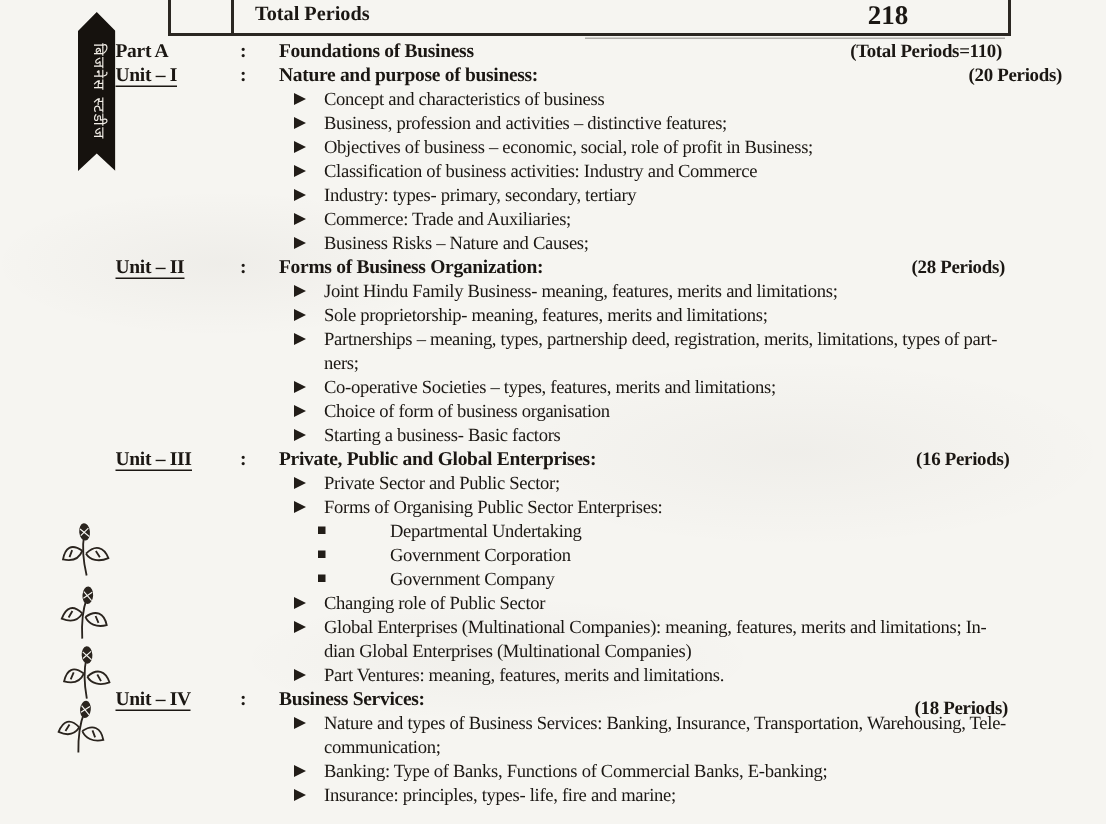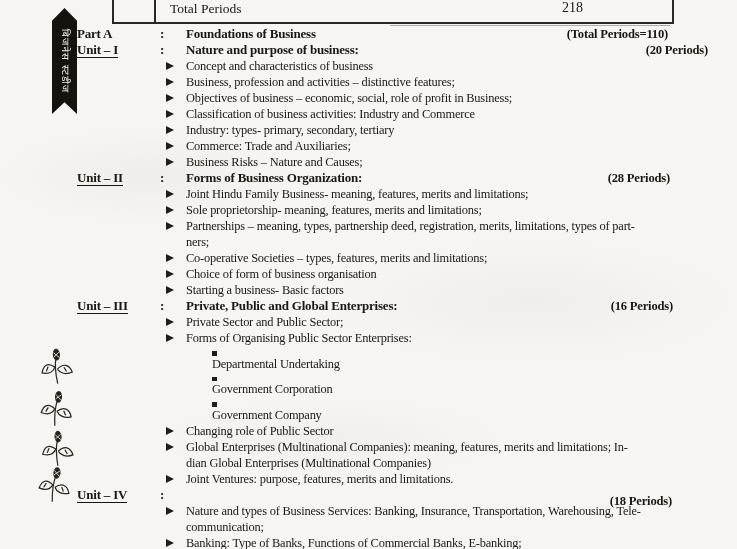--- a/index.html
+++ b/index.html
@@ -12,22 +12,22 @@
       radial-gradient(ellipse 250px 60px at 45% 80%, rgba(60,50,40,0.03), transparent 70%),
       #f6f5f1;
   }
   .page{position:absolute;inset:0;}
 
   
   .hrow{position:absolute;top:0;left:112px;width:558px;height:22px;
         border-left:2px solid #2b2722;border-right:2px solid #2b2722;
         border-bottom:2px solid #2b2722;}
   .hrow .vdiv{position:absolute;left:40px;top:0;bottom:0;border-left:2px solid #2b2722;}
-  .hrow .hlabel{position:absolute;left:56px;top:1px;font-weight:normal;font-size:13.5px;}
-  .hrow .hvalue{position:absolute;left:448px;top:0;width:60px;text-align:left;font-weight:normal;font-size:14px;}
+  .hrow .hlabel{position:absolute;left:56px;top:1px;font-weight:bold;font-size:13.5px;}
+  .hrow .hvalue{position:absolute;left:448px;top:0;width:60px;text-align:center;font-weight:bold;font-size:18px;}
   .hsmudge{position:absolute;top:25px;left:390px;width:280px;border-top:1px solid rgba(43,39,34,0.35);}
 
   
   .ribbon{position:absolute;left:52px;top:8px;width:25px;height:106px;background:#16120e;
           clip-path:polygon(50% 0%,100% 12%,100% 100%,50% 89%,0% 100%,0% 12%);}
   .ribbon-text{position:absolute;left:-31px;top:45px;width:87px;height:16px;
           transform:rotate(90deg);color:#f1ede6;text-align:center;
           font-family:"DejaVu Sans", sans-serif;font-size:10px;line-height:16px;
           letter-spacing:1px;white-space:nowrap;}
 
@@ -48,27 +48,27 @@
   .part-label .u-label-inner{border-bottom:none;}
   .colon-col{width:26px;flex:none;}
   .title-col{flex:1;}
   .periods{position:absolute;top:0;font-weight:bold;font-size:12.6px;white-space:nowrap;}
   .p-part{right:49px;margin-left:31px;}
   .p-0{right:9px;}
   .p-1{right:47px;}
   .p-2{right:44px;}
   .p-3{right:45px;top:6px;}
 
-  .item-row{display:flex;padding-left:89px;}
+  .item-row{display:flex;padding-left:89px;margin-left:30px;}
   .arrow-col{width:20px;flex:none;padding-top:4px;}
   .arrow{display:block;width:0;height:0;border-left:8px solid #221d18;
          border-top:4.5px solid transparent;border-bottom:4.5px solid transparent;}
   .item-text{flex:1;white-space:pre-line;}
 
-  .sub-row{display:flex;padding-left:135px;flex-direction:column;}
+  .sub-row{display:flex;padding-left:135px;}
   .sq-col{width:48px;flex:none;padding-top:5px;}
   .sq{display:block;width:4.5px;height:4.5px;background:#221d18;}
   .sub-text{flex:1;}
 </style>
 </head>
 <body>
 
 <div class="page">
 
   <div class="hrow">
@@ -301,28 +301,29 @@
               <span class="arrow"></span>
             </span>
     <span class="item-text">Global Enterprises (Multinational Companies): meaning, features, merits and limitations; In-
 dian Global Enterprises (Multinational Companies)</span>
   </div>
 
   <div class="item-row">
     <span class="arrow-col">
               <span class="arrow"></span>
             </span>
-    <span class="item-text">Joint Ventures: purpose, features, merits and limitations.</span>
+    <span class="item-text">Part Ventures: meaning, features, merits and limitations.</span>
   </div>
 </div>
 
   <div class="unit-section">
     <div class="head-row">
       <span class="u-label-col"><span class="u-label-inner">Unit – IV</span></span>
       <span class="colon-col">:</span>
+      <span class="title-col">Business Services:</span>
       <span class="periods p-3">(18 Periods)</span>
     </div>
 
   <div class="item-row">
     <span class="arrow-col">
               <span class="arrow"></span>
             </span>
     <span class="item-text">Nature and types of Business Services: Banking, Insurance, Transportation, Warehousing, Tele-
 communication;</span>
   </div>

